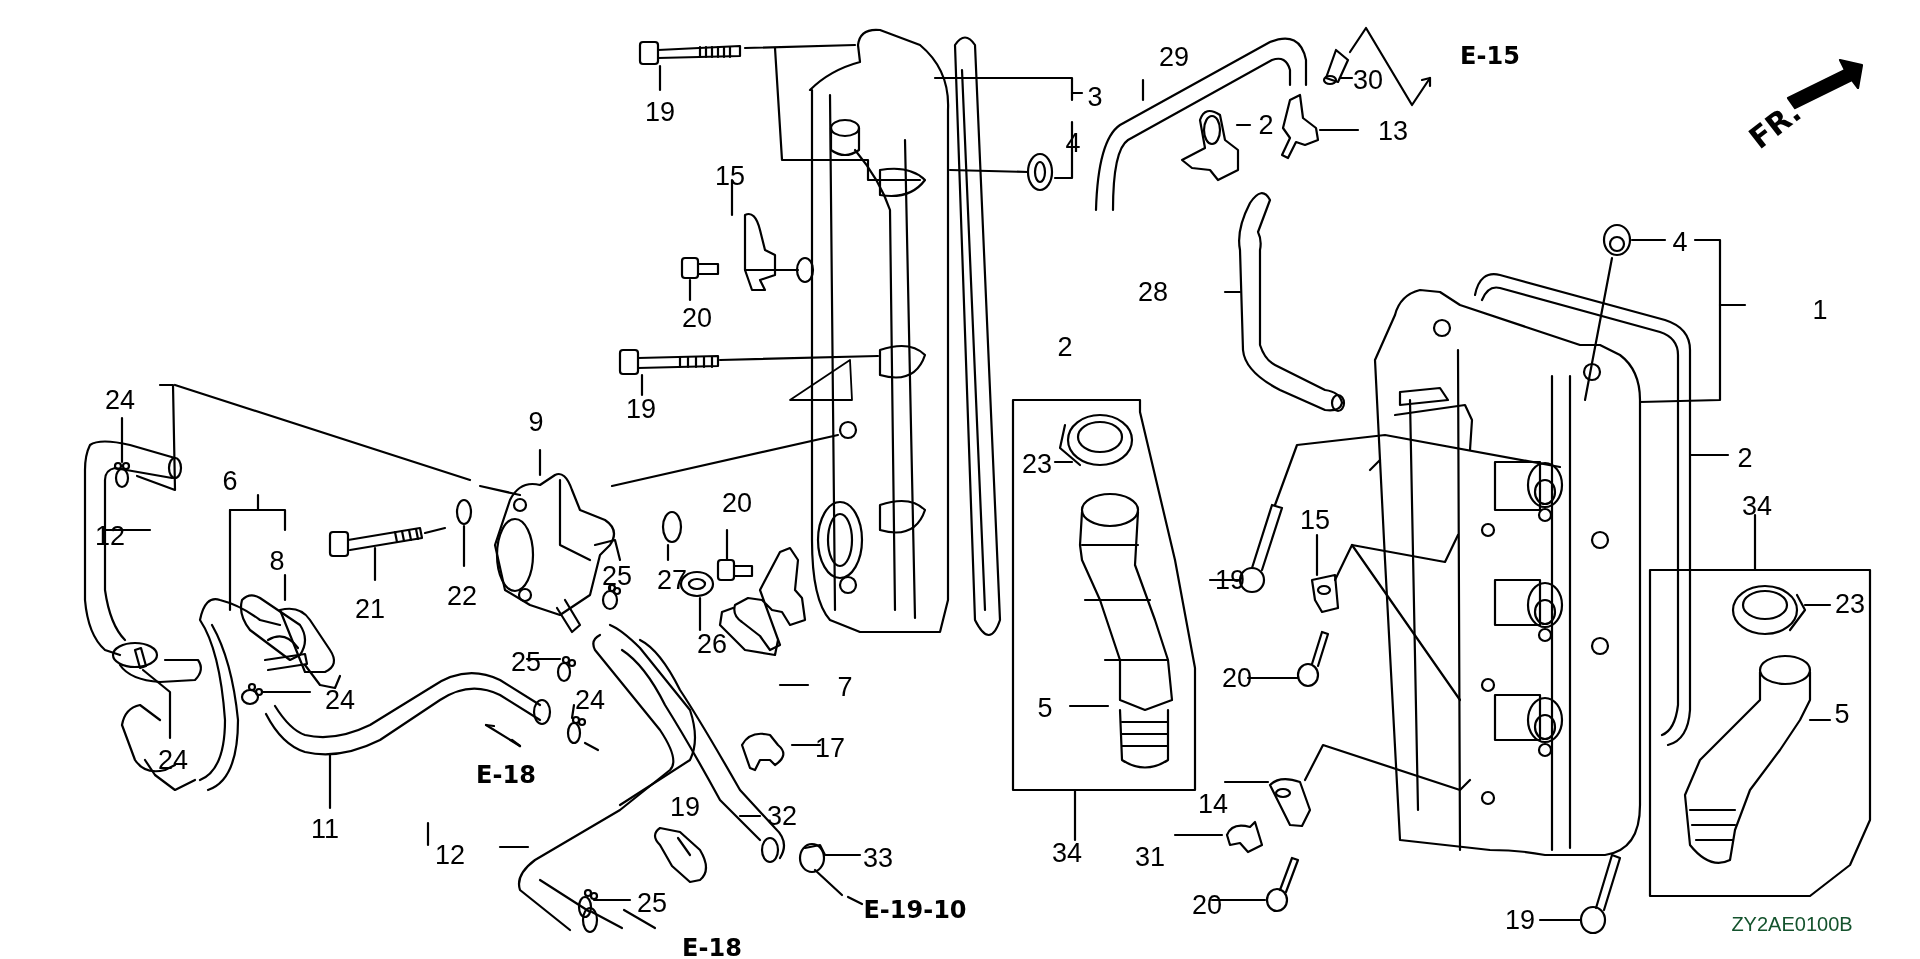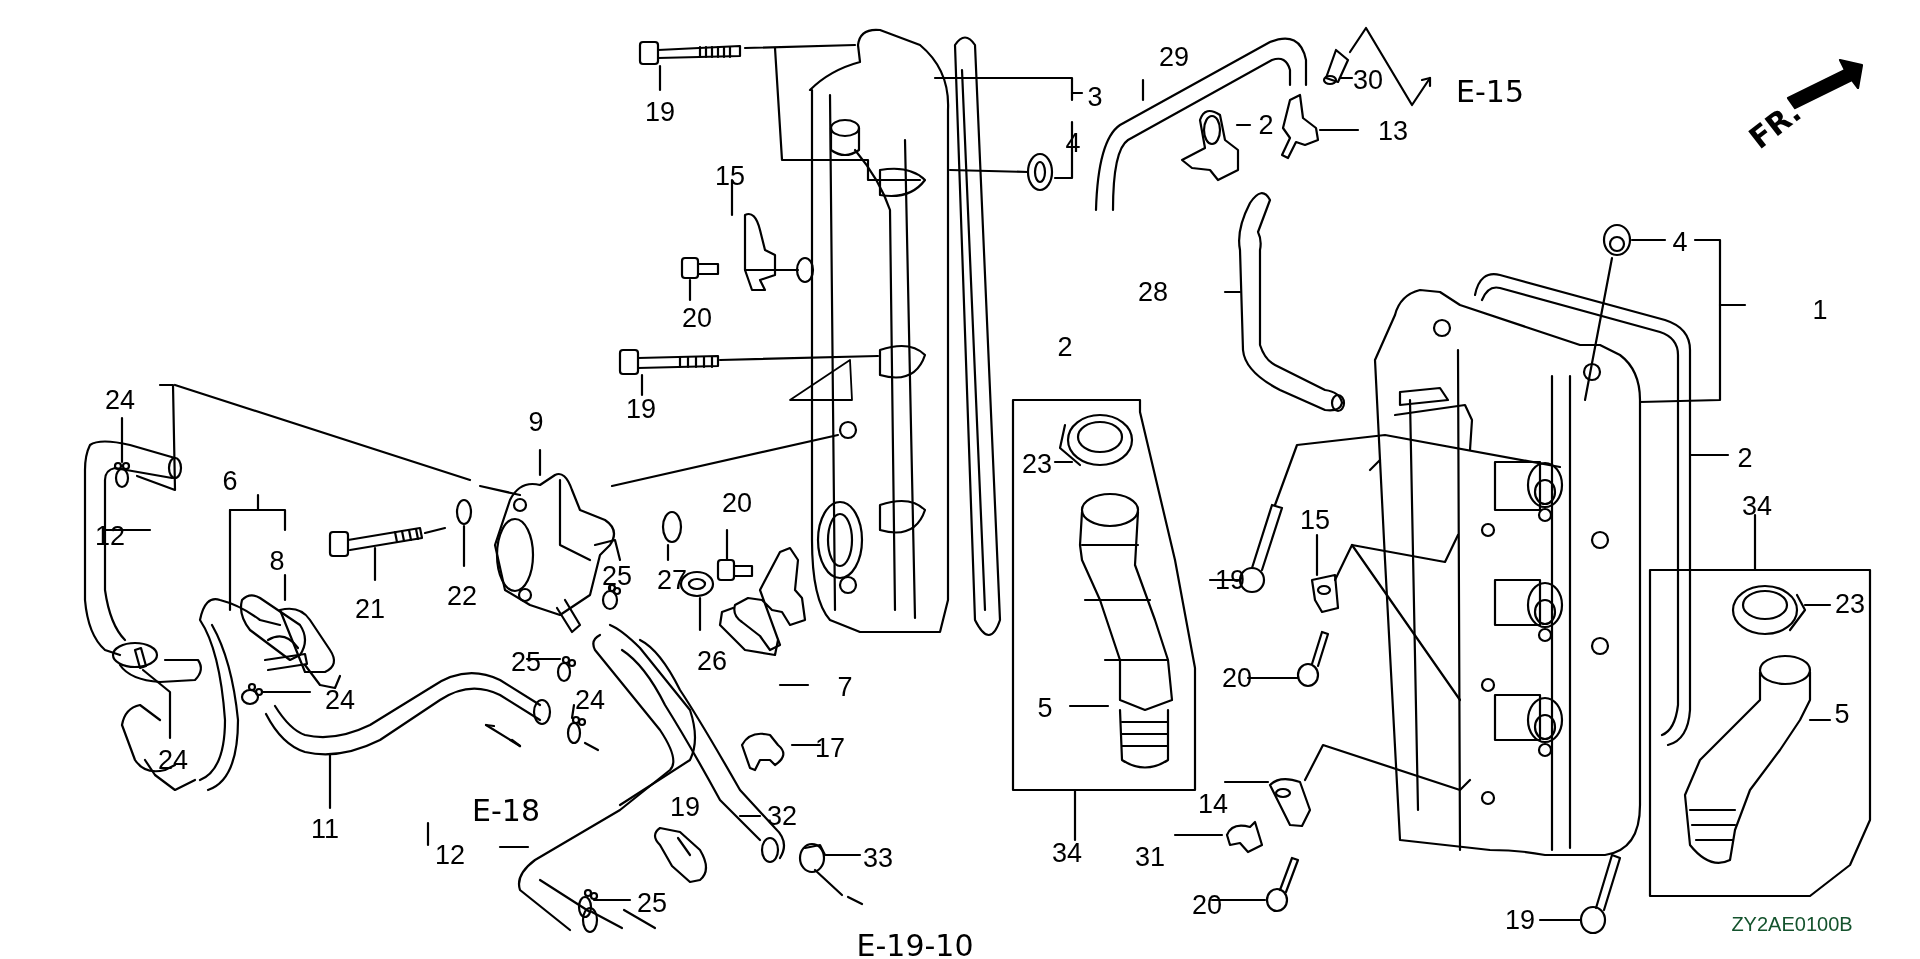--- a/index.html
+++ b/index.html
@@ -1,20 +1,20 @@
 <!DOCTYPE html>
 <html><head>
 <meta charset="utf-8">
 <style>
   html, body { margin: 0; padding: 0; background: #ffffff; }
   body { width: 1920px; height: 959px; overflow: hidden; position: relative; font-family: "Liberation Sans", "DejaVu Sans", sans-serif; }
   #stage { position: absolute; left: 0; top: 0; width: 1920px; height: 959px; }
   svg#art { position: absolute; left: 0; top: 0; }
   .lbl { position: absolute; font-family: "Liberation Sans", sans-serif; font-size: 27px; color: #000; line-height: 1; white-space: nowrap; transform: translate(-50%, -50%); cursor: pointer; }
-  .ref { position: absolute; font-family: "DejaVu Sans", sans-serif; font-weight: normal; font-size: 30px; color: #000; line-height: 1; white-space: nowrap; transform: translate(-50%, -50%); cursor: pointer; margin-top: 36px; }
+  .ref { position: absolute; font-family: "DejaVu Sans", sans-serif; font-weight: bold; font-size: 24px; color: #000; line-height: 1; white-space: nowrap; transform: translate(-50%, -50%); cursor: pointer; }
   .code { position: absolute; font-family: "Liberation Sans", sans-serif; font-size: 20px; color: #14532d; transform: translate(-50%, -50%); white-space: nowrap; }
   .fr { position: absolute; font-family: "DejaVu Sans", sans-serif; font-weight: bold; font-size: 30px; color: #000; transform: translate(-50%,-50%) rotate(-38deg); white-space: nowrap; }
 </style>
 </head>
 <body>
 
 <div id="stage">
 
 <svg id="art" width="1920" height="959" viewBox="0 0 1920 959" xmlns="http://www.w3.org/2000/svg" fill="none" stroke="#000" stroke-width="2.2" stroke-linejoin="round" stroke-linecap="round">
 
@@ -441,21 +441,21 @@
 <div class="lbl" style="left:462px;top:596px">22</div>
 <div class="lbl" style="left:1037px;top:464px">23</div>
 <div class="lbl" style="left:1850px;top:604px">23</div>
 <div class="lbl" style="left:120px;top:400px">24</div>
 <div class="lbl" style="left:173px;top:760px">24</div>
 <div class="lbl" style="left:340px;top:700px">24</div>
 <div class="lbl" style="left:590px;top:700px">24</div>
 <div class="lbl" style="left:617px;top:576px">25</div>
 <div class="lbl" style="left:526px;top:662px">25</div>
 <div class="lbl" style="left:652px;top:903px">25</div>
-<div class="lbl" style="left:712px;top:661px">26</div>
+<div class="lbl" style="left:712px;top:644px">26</div>
 <div class="lbl" style="left:672px;top:580px">27</div>
 <div class="lbl" style="left:1153px;top:292px">28</div>
 <div class="lbl" style="left:1174px;top:57px">29</div>
 <div class="lbl" style="left:1368px;top:80px">30</div>
 <div class="lbl" style="left:1150px;top:857px">31</div>
 <div class="lbl" style="left:782px;top:816px">32</div>
 <div class="lbl" style="left:878px;top:858px">33</div>
 <div class="lbl" style="left:1067px;top:853px">34</div>
 <div class="lbl" style="left:1757px;top:506px">34</div>
 

